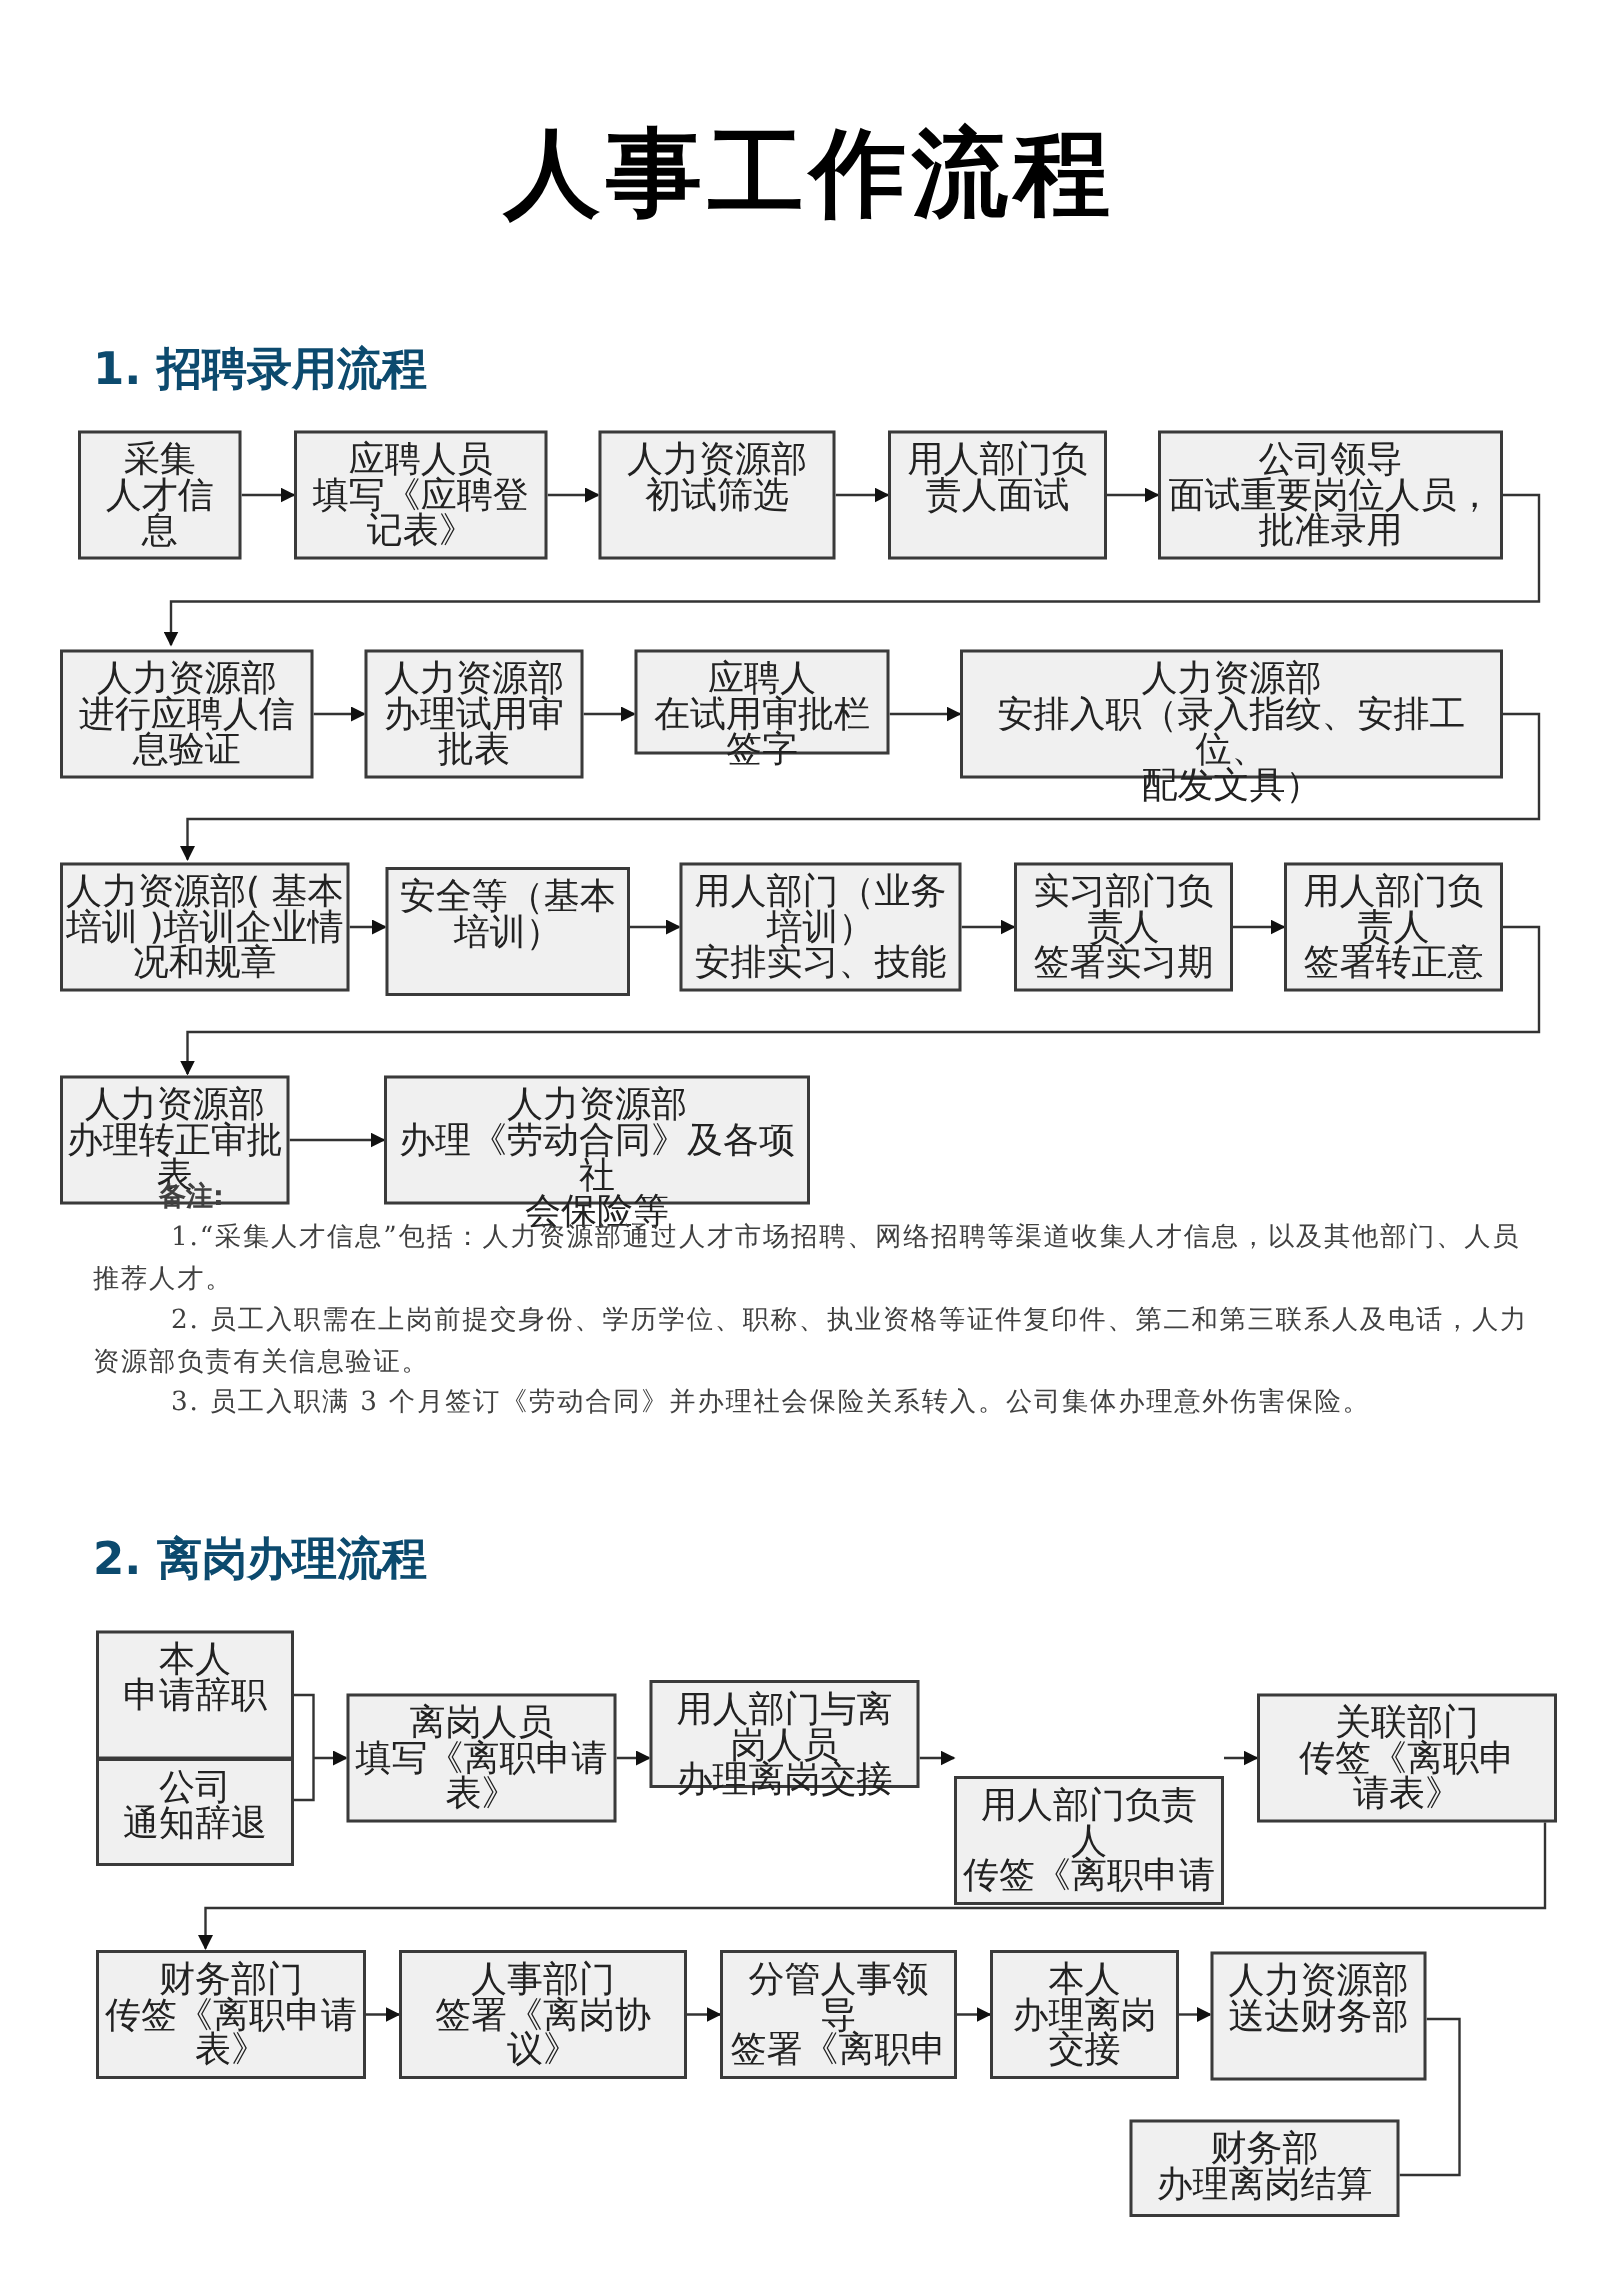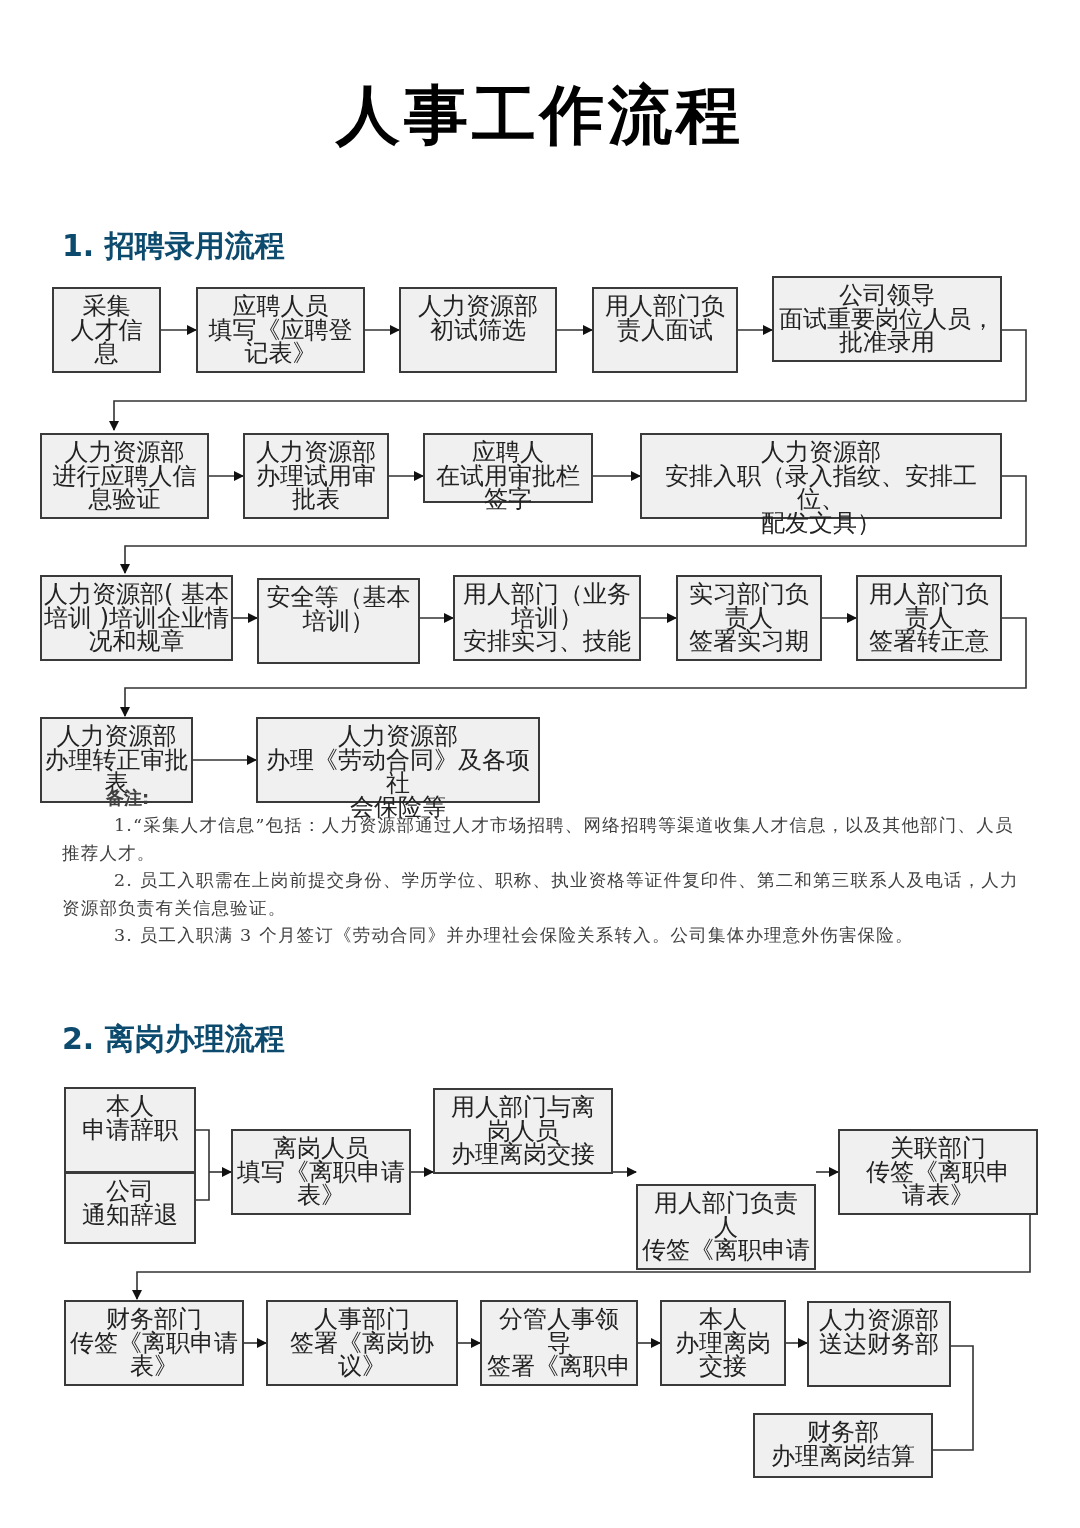--- a/index.html
+++ b/index.html
@@ -67,21 +67,21 @@
 <div class="box" style="left:52px;top:287px;width:109px;height:86px">采集
 人才信
 息</div>
 <div class="box" style="left:196px;top:287px;width:169px;height:86px">应聘人员
 填写《应聘登
 记表》</div>
 <div class="box" style="left:399px;top:287px;width:158px;height:86px">人力资源部
 初试筛选</div>
 <div class="box" style="left:592px;top:287px;width:146px;height:86px">用人部门负
 责人面试</div>
-<div class="box" style="left:772px;top:276px;width:230px;height:86px">公司领导
+<div class="box" style="left:772px;top:287px;width:230px;height:86px">公司领导
 面试重要岗位人员，
 批准录用</div>
 
 <div class="box" style="left:40px;top:433px;width:169px;height:86px">人力资源部
 进行应聘人信
 息验证</div>
 <div class="box" style="left:243px;top:433px;width:146px;height:86px">人力资源部
 办理试用审
 批表</div>
 <div class="box" style="left:423px;top:433px;width:170px;height:70px">应聘人
@@ -121,21 +121,21 @@
 
 <div class="section-title" style="top:1019px">2. 离岗办理流程</div>
 
 <div class="box" style="left:64px;top:1087px;width:132px;height:86px">本人
 申请辞职</div>
 <div class="box" style="left:64px;top:1172px;width:132px;height:72px">公司
 通知辞退</div>
 <div class="box" style="left:231px;top:1129px;width:180px;height:86px">离岗人员
 填写《离职申请
 表》</div>
-<div class="box" style="left:433px;top:1088px;width:180px;height:86px">用人部门与离
+<div class="box" style="left:433px;top:1120px;width:180px;height:72px">用人部门与离
 岗人员
 办理离岗交接</div>
 <div class="box" style="left:636px;top:1184px;width:180px;height:86px">用人部门负责
 人
 传签《离职申请</div>
 <div class="box" style="left:838px;top:1129px;width:200px;height:86px">关联部门
 传签《离职申
 请表》</div>
 
 <div class="box" style="left:64px;top:1300px;width:180px;height:86px">财务部门

